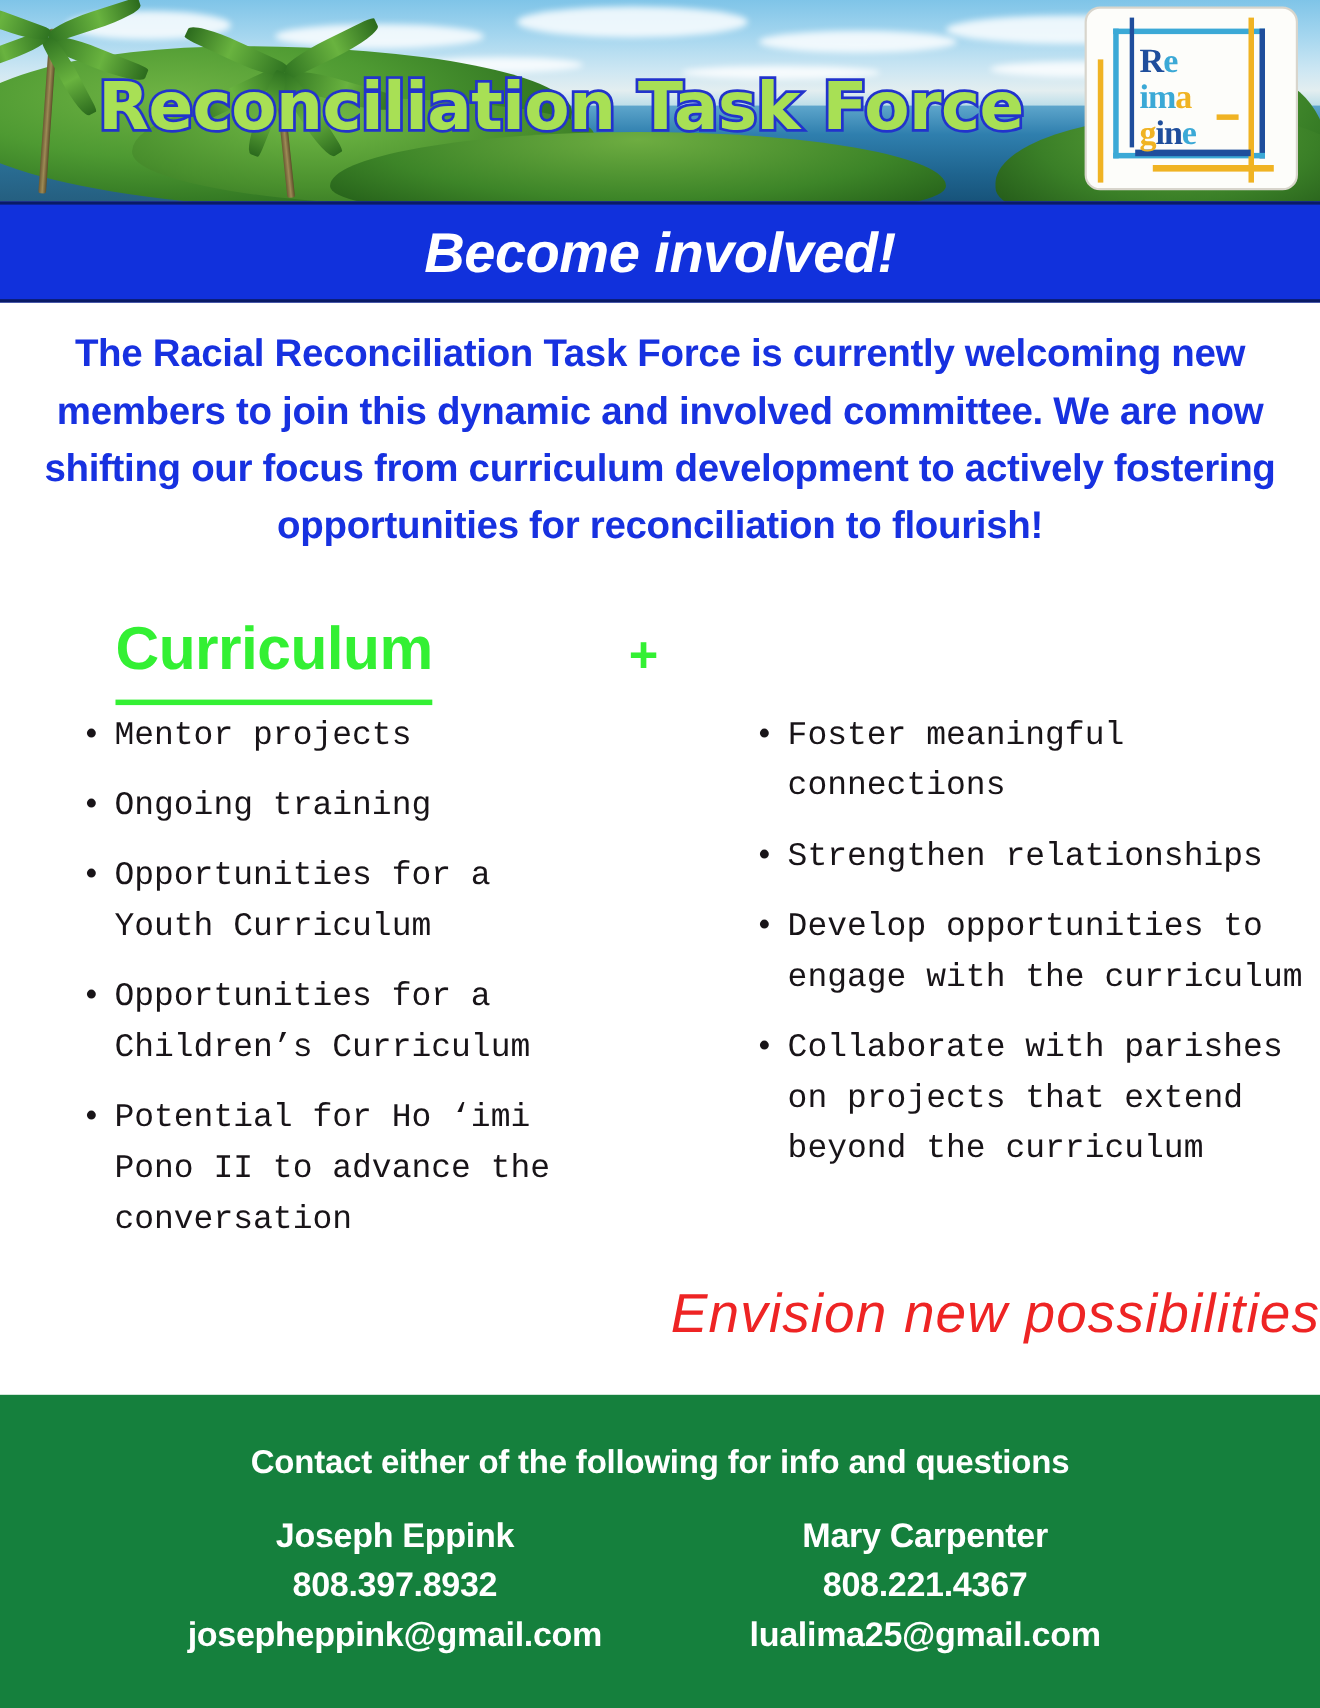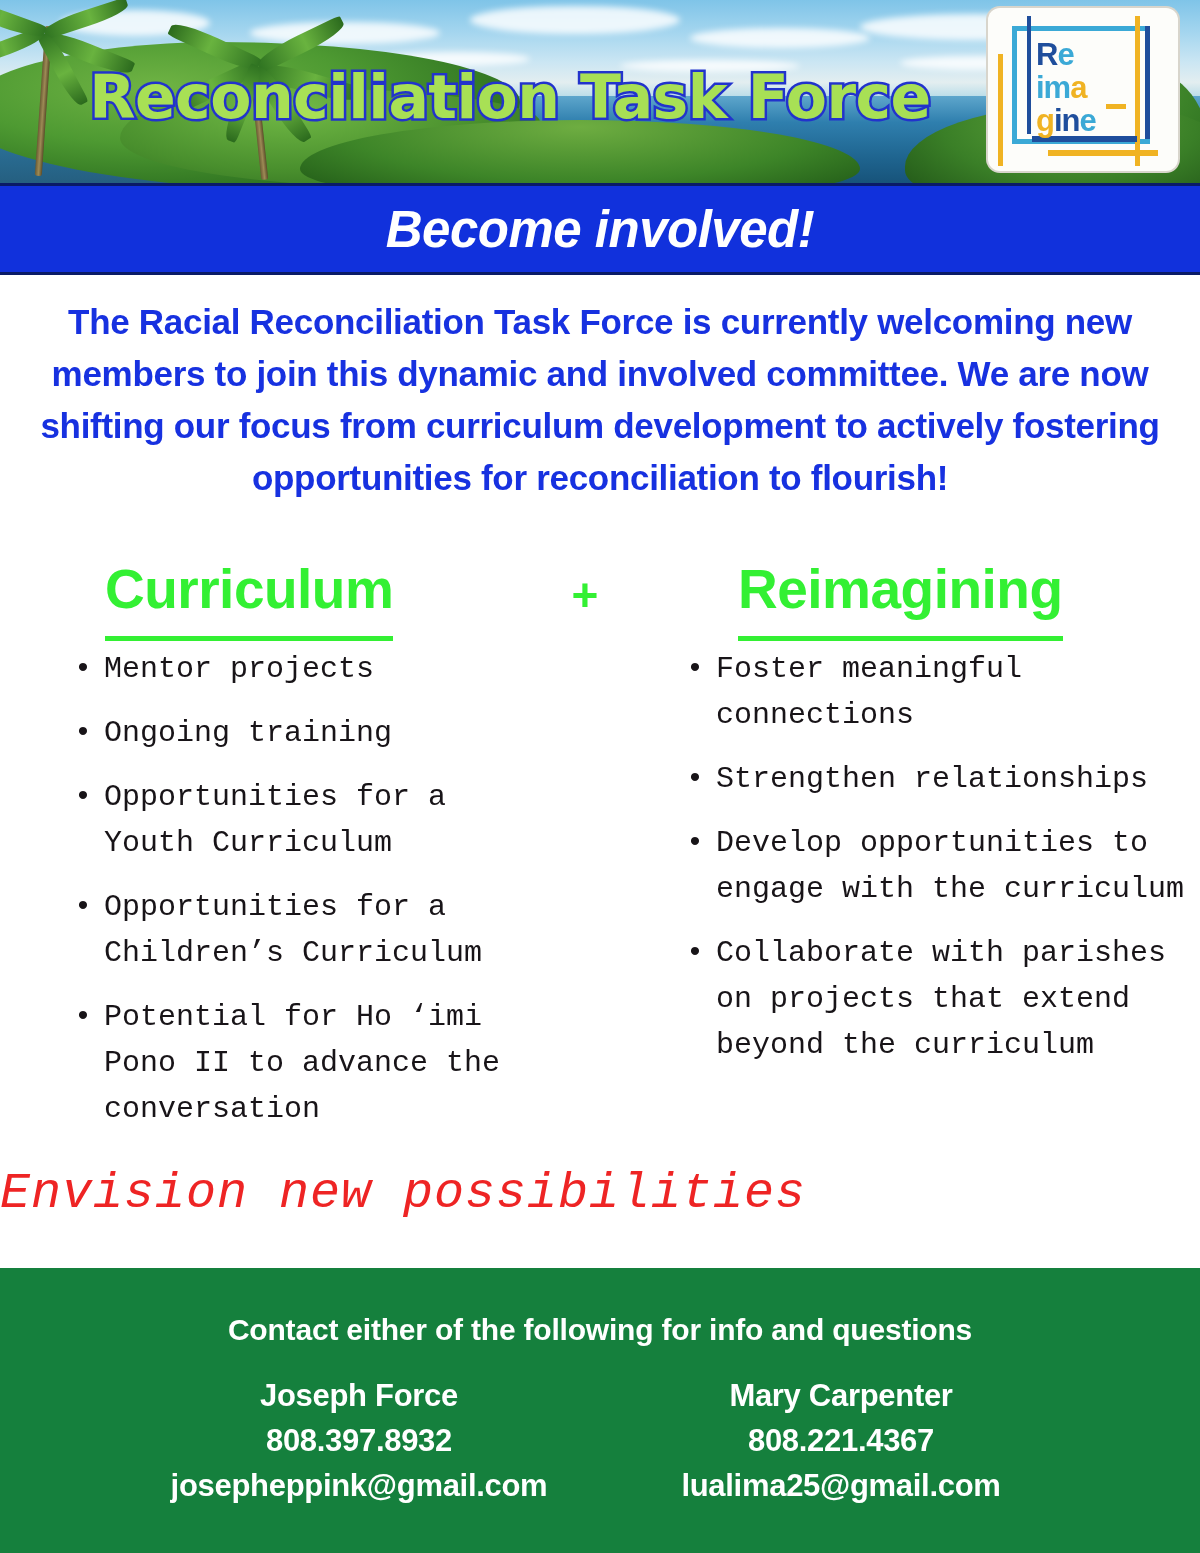--- a/index.html
+++ b/index.html
@@ -137,21 +137,21 @@
   .lf-left   { left: 24px;  top: 18px;  width: 5px;   height: 118px; background: #3ba9d6; }
   .lv-dark   { left: 39px;  top: 8px;   width: 4px;   height: 118px; background: #1f4e9c; }
   .lv-gold   { left: 147px; top: 8px;   width: 5px;   height: 150px; background: #f0b323; }
   .lh-gold   { left: 10px;  top: 46px;  width: 5px;   height: 112px; background: #f0b323; }
   .lb-gold   { left: 60px;  top: 142px; width: 110px; height: 6px;  background: #f0b323; }
   .lb-blue   { left: 44px;  top: 128px; width: 105px; height: 6px;  background: #1f4e9c; }
 
   .logo-word {
     position: absolute;
     left: 48px; top: 30px;
-    font-family: Liberation Sans, sans-serif;
+    font-family: Liberation Serif, serif;
     font-weight: bold;
     font-size: 31px;
     line-height: 33px;
     letter-spacing: -1px;
   }
   .lw1 { color: #1f4e9c; }
   .lw1 .b { color: #3ba9d6; }
   .lw2 { color: #3ba9d6; }
   .lw2 .b { color: #f0b323; }
   .lw3 { color: #f0b323; }
@@ -260,23 +260,23 @@
     font-size: 30px;
     line-height: 46px;
     color: #181418;
   }
 
   
   .tagline {
     position: absolute;
     left: 0; top: 1165px;
     width: 1200px;
-    text-align: left;
+    text-align: right;
     color: #ee2424;
-    font-family: Liberation Mono, monospace;
+    font-family: Liberation Sans, sans-serif;
     font-style: italic;
     font-size: 50px;
     letter-spacing: 1px;
   }
 
   
   .footer {
     position: absolute;
     left: 0; top: 1268px;
     width: 1200px;
@@ -376,21 +376,20 @@
 <div class="banner">
   <div class="banner-text">Become involved!</div>
 </div>
 
 <div class="intro">The Racial Reconciliation Task Force is currently welcoming new members to join this dynamic and involved committee. We are now shifting our focus from curriculum development to actively fostering opportunities for reconciliation to flourish!</div>
 
 <div class="cols">
   <div class="col-heads">
     <div class="col-head col-head-left">Curriculum</div>
     <div class="plus">+</div>
-    <div class="col-head col-head-right">Reimagining</div>
   </div>
 
   <ul class="bullets bullets-left">
     <li>Mentor projects</li>
     <li>Ongoing training</li>
     <li>Opportunities for a Youth Curriculum</li>
     <li>Opportunities for a Children’s Curriculum</li>
     <li>Potential for Ho ‘imi Pono II to advance the conversation</li>
   </ul>
 
@@ -401,21 +400,21 @@
     <li>Collaborate with parishes on projects that extend beyond the curriculum</li>
   </ul>
 </div>
 
 <div class="tagline">Envision new possibilities</div>
 
 <div class="footer">
   <div class="footer-head">Contact either of the following for info and questions</div>
   <div class="contacts">
     <div class="contact">
-      <div>Joseph Force</div>
+      <div>Joseph Eppink</div>
       <div>808.397.8932</div>
       <div>josepheppink@gmail.com</div>
     </div>
     <div class="contact">
       <div>Mary Carpenter</div>
       <div>808.221.4367</div>
       <div>lualima25@gmail.com</div>
     </div>
   </div>
 </div>

